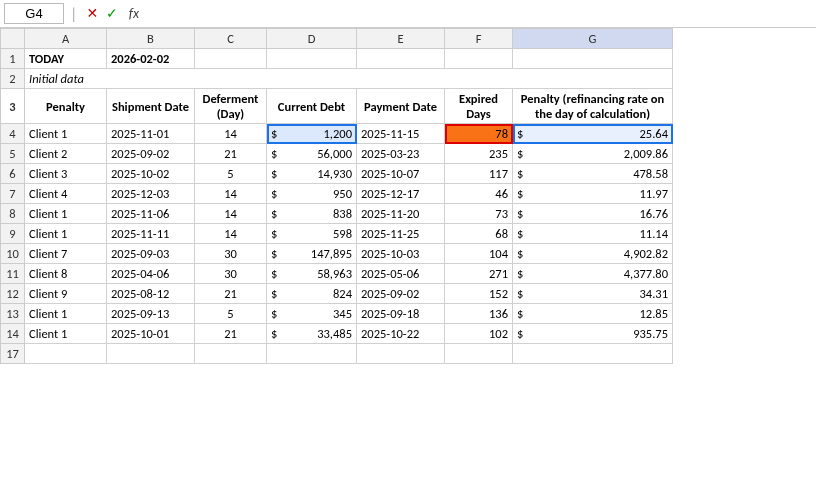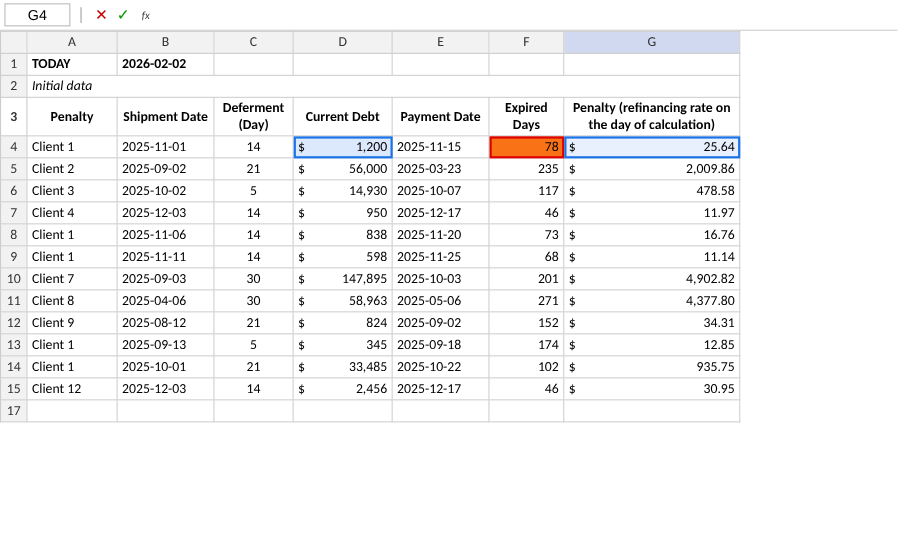--- a/index.html
+++ b/index.html
@@ -43,21 +43,21 @@
       cursor: pointer;
       font-size: 14px;
       padding: 1px 3px;
       color: #666;
     }
     .formula-icon-btn.red { color: #c00; }
     .formula-icon-btn.green { color: #090; }
     .fx-label {
       font-style: italic;
       color: #444;
-      font-size: 10px;
+      font-size: 14px;
       padding: 0 4px;
     }
     .formula-input {
       flex: 1;
       border: none;
       outline: none;
       font-size: 13px;
       padding: 2px 4px;
     }
 
@@ -273,21 +273,21 @@
         <td style="text-align:right;"><span style="float:left">$</span>11.14</td>
       </tr>
 
       <tr class="data-row">
         <td class="row-header">10</td>
         <td>Client 7</td>
         <td>2025-09-03</td>
         <td class="text-center">30</td>
         <td style="text-align:right;"><span style="float:left">$</span>147,895</td>
         <td>2025-10-03</td>
-        <td class="text-right">201</td>
+        <td class="text-right">104</td>
         <td style="text-align:right;"><span style="float:left">$</span>4,902.82</td>
       </tr>
 
       <tr class="data-row">
         <td class="row-header">11</td>
         <td>Client 8</td>
         <td>2025-04-06</td>
         <td class="text-center">30</td>
         <td style="text-align:right;"><span style="float:left">$</span>58,963</td>
         <td>2025-05-06</td>
@@ -306,45 +306,35 @@
         <td style="text-align:right;"><span style="float:left">$</span>34.31</td>
       </tr>
 
       <tr class="data-row">
         <td class="row-header">13</td>
         <td>Client 1</td>
         <td>2025-09-13</td>
         <td class="text-center">5</td>
         <td style="text-align:right;"><span style="float:left">$</span>345</td>
         <td>2025-09-18</td>
-        <td class="text-right">174</td>
+        <td class="text-right">136</td>
         <td style="text-align:right;"><span style="float:left">$</span>12.85</td>
       </tr>
 
       <tr class="data-row">
         <td class="row-header">14</td>
         <td>Client 1</td>
         <td>2025-10-01</td>
         <td class="text-center">21</td>
         <td style="text-align:right;"><span style="float:left">$</span>33,485</td>
         <td>2025-10-22</td>
         <td class="text-right">102</td>
         <td style="text-align:right;"><span style="float:left">$</span>935.75</td>
       </tr>
 
-      <tr class="data-row">
-        <td class="row-header">15</td>
-        <td>Client 12</td>
-        <td>2025-12-03</td>
-        <td class="text-center">14</td>
-        <td style="text-align:right;"><span style="float:left">$</span>2,456</td>
-        <td>2025-12-17</td>
-        <td class="text-right">46</td>
-        <td style="text-align:right;"><span style="float:left">$</span>30.95</td>
-      </tr>
 
 
       <tr>
         <td class="row-header">17</td>
         <td></td>
         <td></td>
         <td></td>
         <td></td>
         <td></td>
         <td></td>

